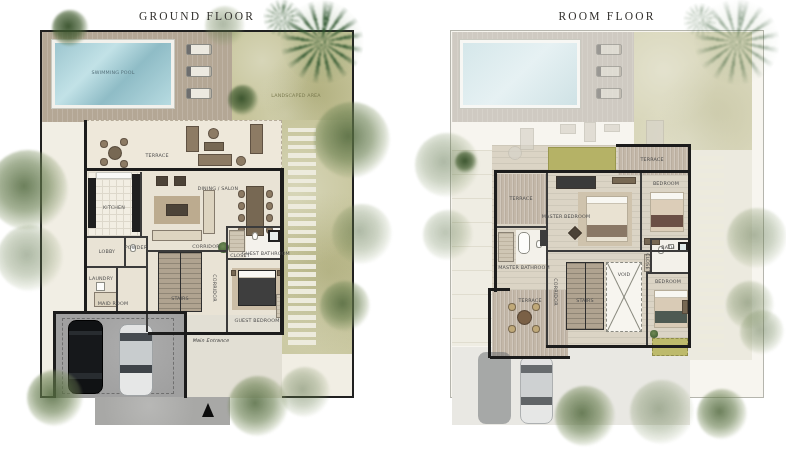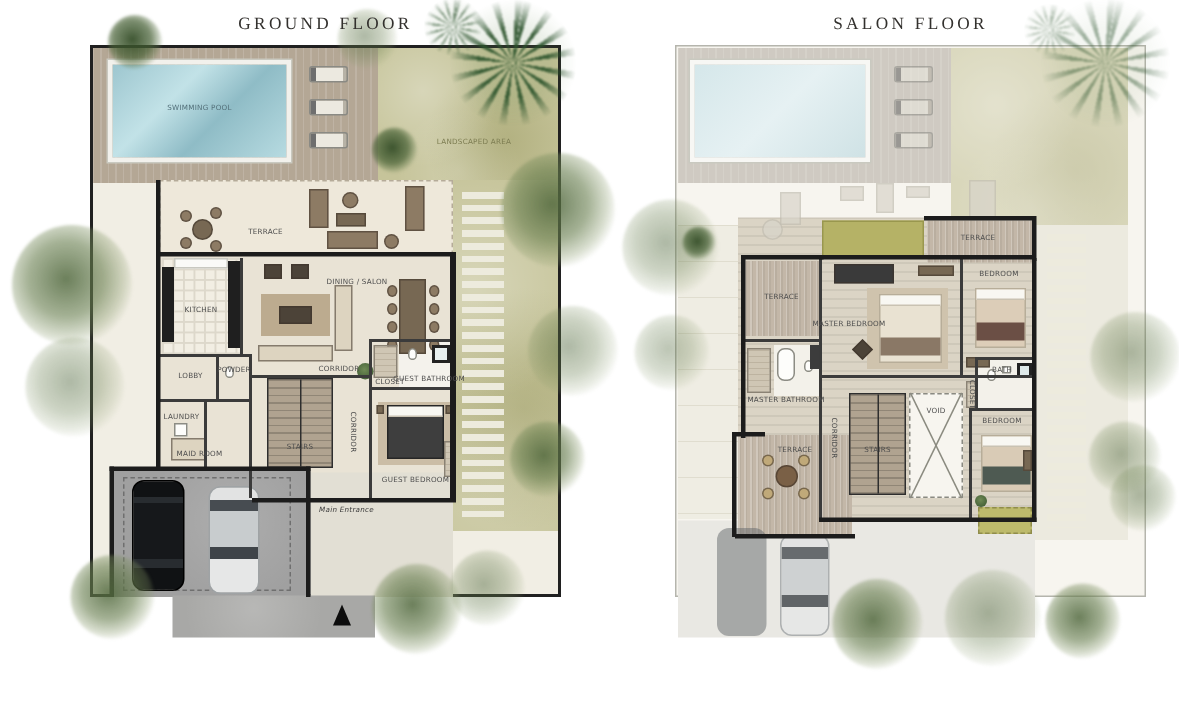--- a/index.html
+++ b/index.html
@@ -113,21 +113,21 @@
   .lbl.entr { font-style:italic; color:#3a3a3a; }
 
   .north { position:absolute; width:0; height:0; z-index:6;
     border-left:6px solid transparent; border-right:6px solid transparent; border-bottom:14px solid #0d0d0d; }
 </style>
 </head>
 <body>
 
 <div class="canvas">
 
-  <section class="abs" style="inset:0;margin-left:20px;">
+  <section class="abs" style="inset:0;">
     <h2 class="plan-title" style="left:40px; top:10px; width:314px;">GROUND FLOOR</h2>
 
     <div class="frame g" style="left:40px; top:30px; width:314px; height:368px;"></div>
 
     <div class="abs deck" style="left:42px; top:32px; width:190px; height:90px;"></div>
     <div class="abs lawn" style="left:232px; top:32px; width:120px; height:96px;"></div>
     <div class="abs lawn" style="left:276px; top:120px; width:76px; height:234px;"></div>
     <div class="abs pavers" style="left:288px; top:128px; width:28px; height:218px;"></div>
     <div class="abs pool" style="left:52px; top:40px; width:122px; height:68px;"></div>
     <div class="lounger" style="left:186px; top:44px;"></div>
@@ -243,21 +243,21 @@
     <div class="tree light" style="left:332px; top:204px; width:60px; height:60px;"></div>
     <div class="tree" style="left:320px; top:281px; width:50px; height:50px;"></div>
     <div class="tree" style="left:27px; top:370px; width:56px; height:56px;"></div>
     <div class="tree" style="left:228px; top:376px; width:60px; height:60px;"></div>
     <div class="tree light" style="left:280px; top:367px; width:50px; height:50px;"></div>
     <div class="palm" style="left:279px; top:-1px; width:86px; height:86px;"></div>
     <div class="palm" style="left:262px; top:-2px; width:40px; height:40px; opacity:.7;"></div>
   </section>
 
   <section class="abs" style="inset:0;">
-    <h2 class="plan-title" style="left:450px; top:10px; width:314px;">SALON FLOOR</h2>
+    <h2 class="plan-title" style="left:450px; top:10px; width:314px;">ROOM FLOOR</h2>
 
     <div class="frame f" style="left:450px; top:30px; width:314px; height:368px;"></div>
 
     <div class="abs deck ghost" style="left:452px; top:32px; width:182px; height:90px;"></div>
     <div class="abs pool ghostwater" style="left:460px; top:40px; width:120px; height:68px;"></div>
     <div class="lounger" style="left:596px; top:44px; opacity:.55;"></div>
     <div class="lounger" style="left:596px; top:66px; opacity:.55;"></div>
     <div class="lounger" style="left:596px; top:88px; opacity:.55;"></div>
     <div class="abs lawn" style="left:634px; top:32px; width:118px; height:126px; opacity:.6;"></div>
     <div class="abs" style="left:690px; top:150px; width:62px; height:210px; background:#eceadf; z-index:2;"></div>

